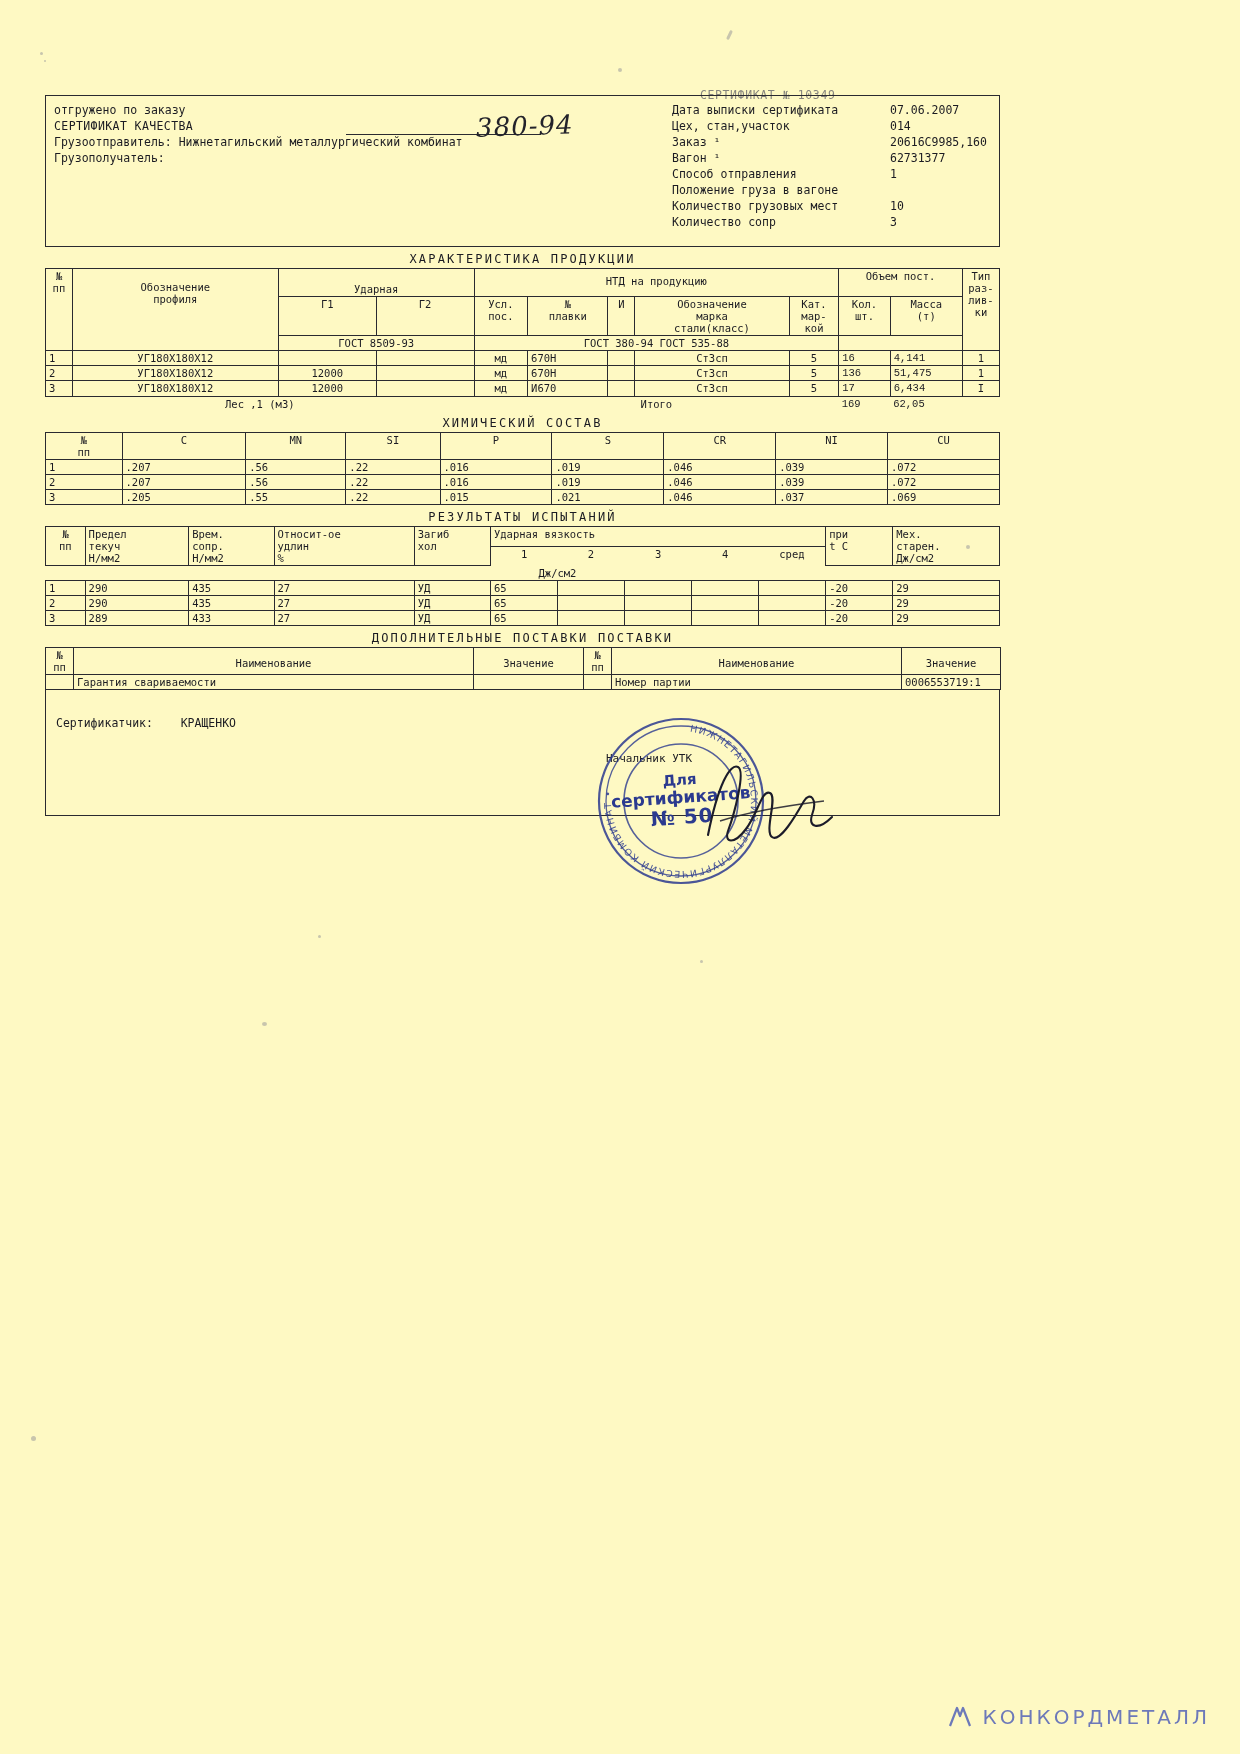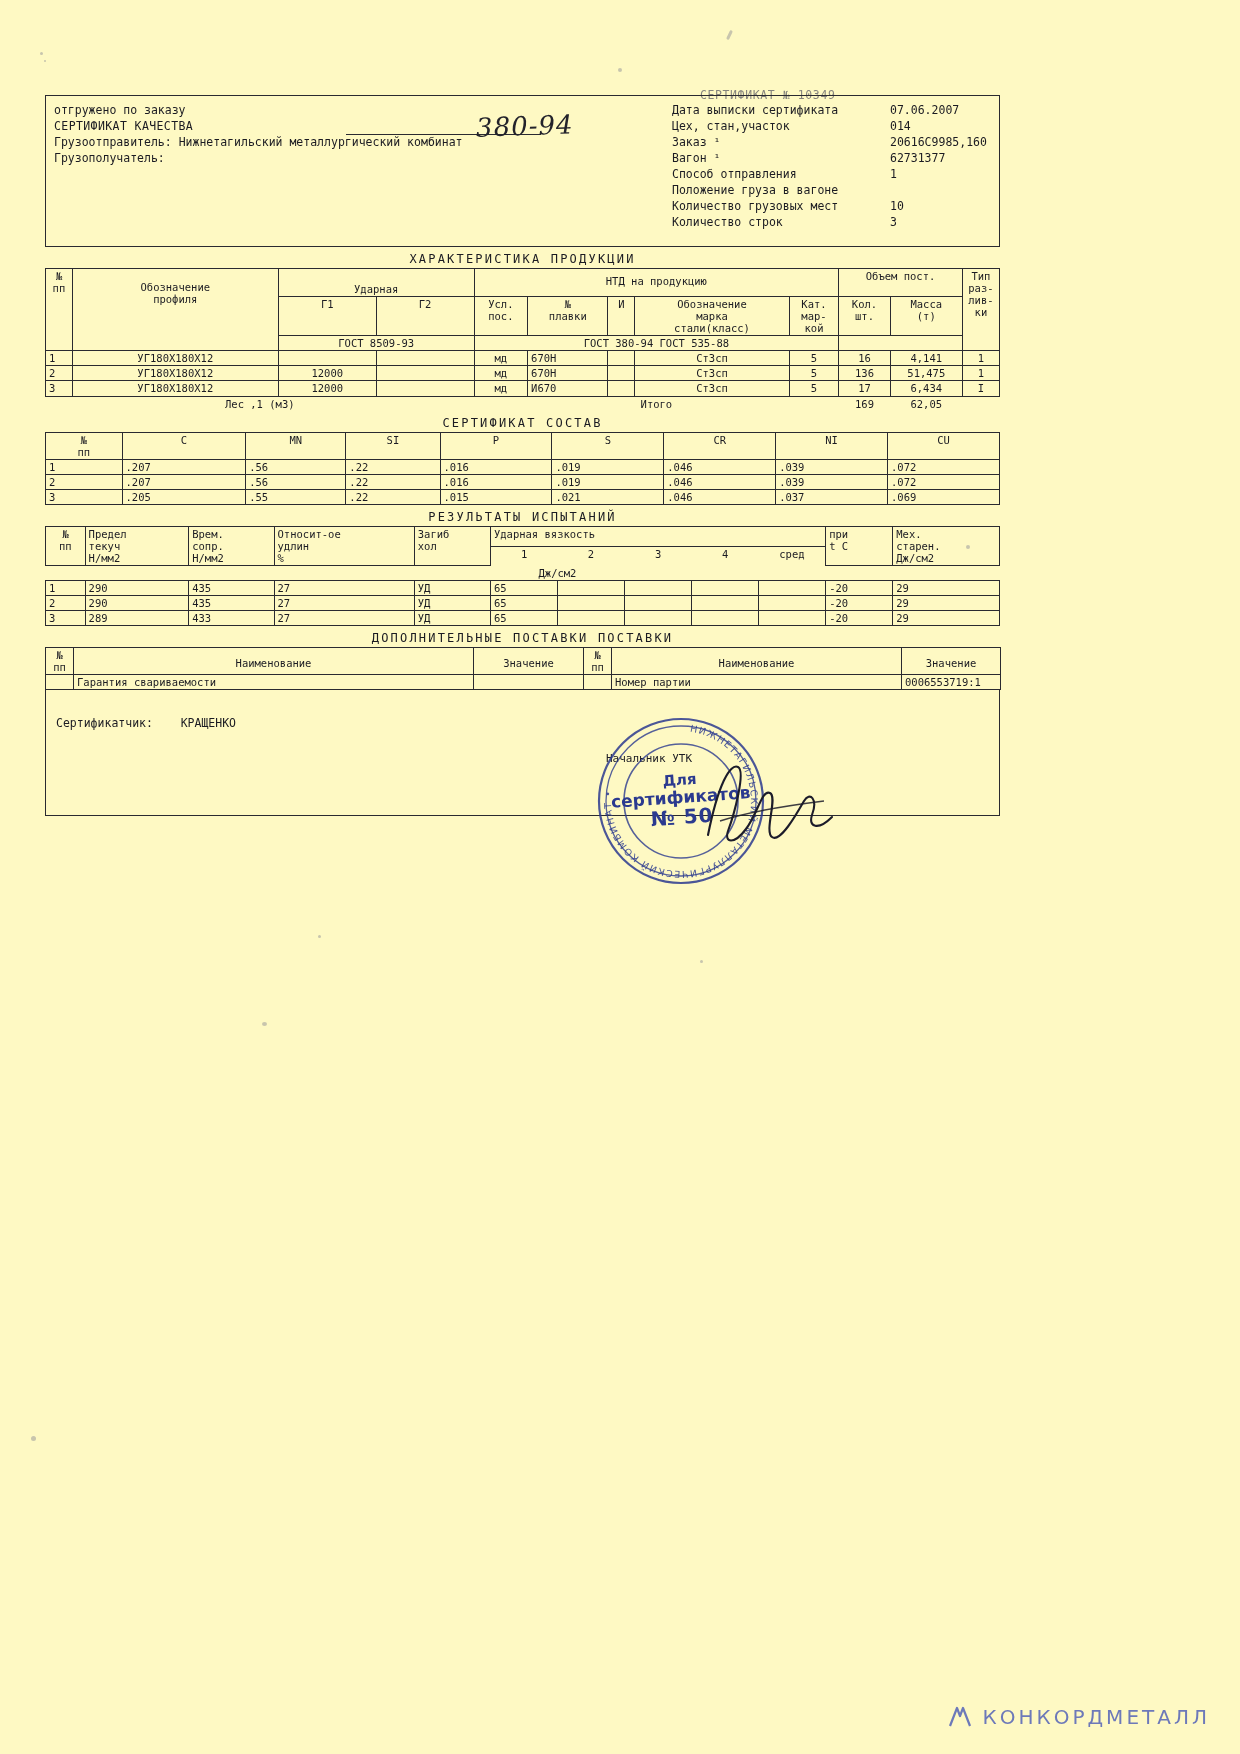--- a/index.html
+++ b/index.html
@@ -111,21 +111,21 @@
 
   .sec-title {
     text-align: center;
     font-size: 12px;
     letter-spacing: 2.2px;
     margin: 5px 0 2px 0;
   }
 
   
   .tc { text-align: center; }
-  .tr { text-align: center; }
+  .tr { text-align: left; font-family: Liberation Mono, monospace; }
   .small { font-size: 9.5px; }
   .gost-row td { text-align: center; font-size: 10.5px; }
 
   
   .chem { width: 340px; }
   .chem td { font-size: 10px; padding: 1px 2px; }
 
   
   .tests td { font-size: 10px; }
 
@@ -255,21 +255,21 @@
         </div>
         <div class="hr-row">
           <span class="hr-label">Положение груза в вагоне</span>
           <span class="hr-val"></span>
         </div>
         <div class="hr-row">
           <span class="hr-label">Количество грузовых мест</span>
           <span class="hr-val">10</span>
         </div>
         <div class="hr-row">
-          <span class="hr-label">Количество строк</span>
+          <span class="hr-label">Количество сопр</span>
           <span class="hr-val">3</span>
         </div>
       </div>
     </div>
 
     <div class="sec-title">ХАРАКТЕРИСТИКА ПРОДУКЦИИ</div>
 
     <table class="grid">
       <colgroup>
         <col style="width:26px">
@@ -370,21 +370,21 @@
       <tr>
         <td colspan="4" class="tc nb" style="border:none">Лес ,1 (м3)</td>
         <td colspan="5" class="tc nb" style="border:none">Итого</td>
         <td class="tr nb" style="border:none">169</td>
         <td class="tr nb" style="border:none">62,05</td>
         <td class="nb" style="border:none"></td>
       </tr>
     </tbody>
       </table>
 
-    <div class="sec-title">СЕРТИФИКАТ СОСТАВ</div>
+    <div class="sec-title">ХИМИЧЕСКИЙ СОСТАВ</div>
 
     <table class="grid chem">
       <colgroup>
         <col style="width:26px">
           <col style="width:42px">
           <col style="width:34px">
           <col style="width:32px">
         <col style="width:38px">
           <col style="width:38px">
           <col style="width:38px">

